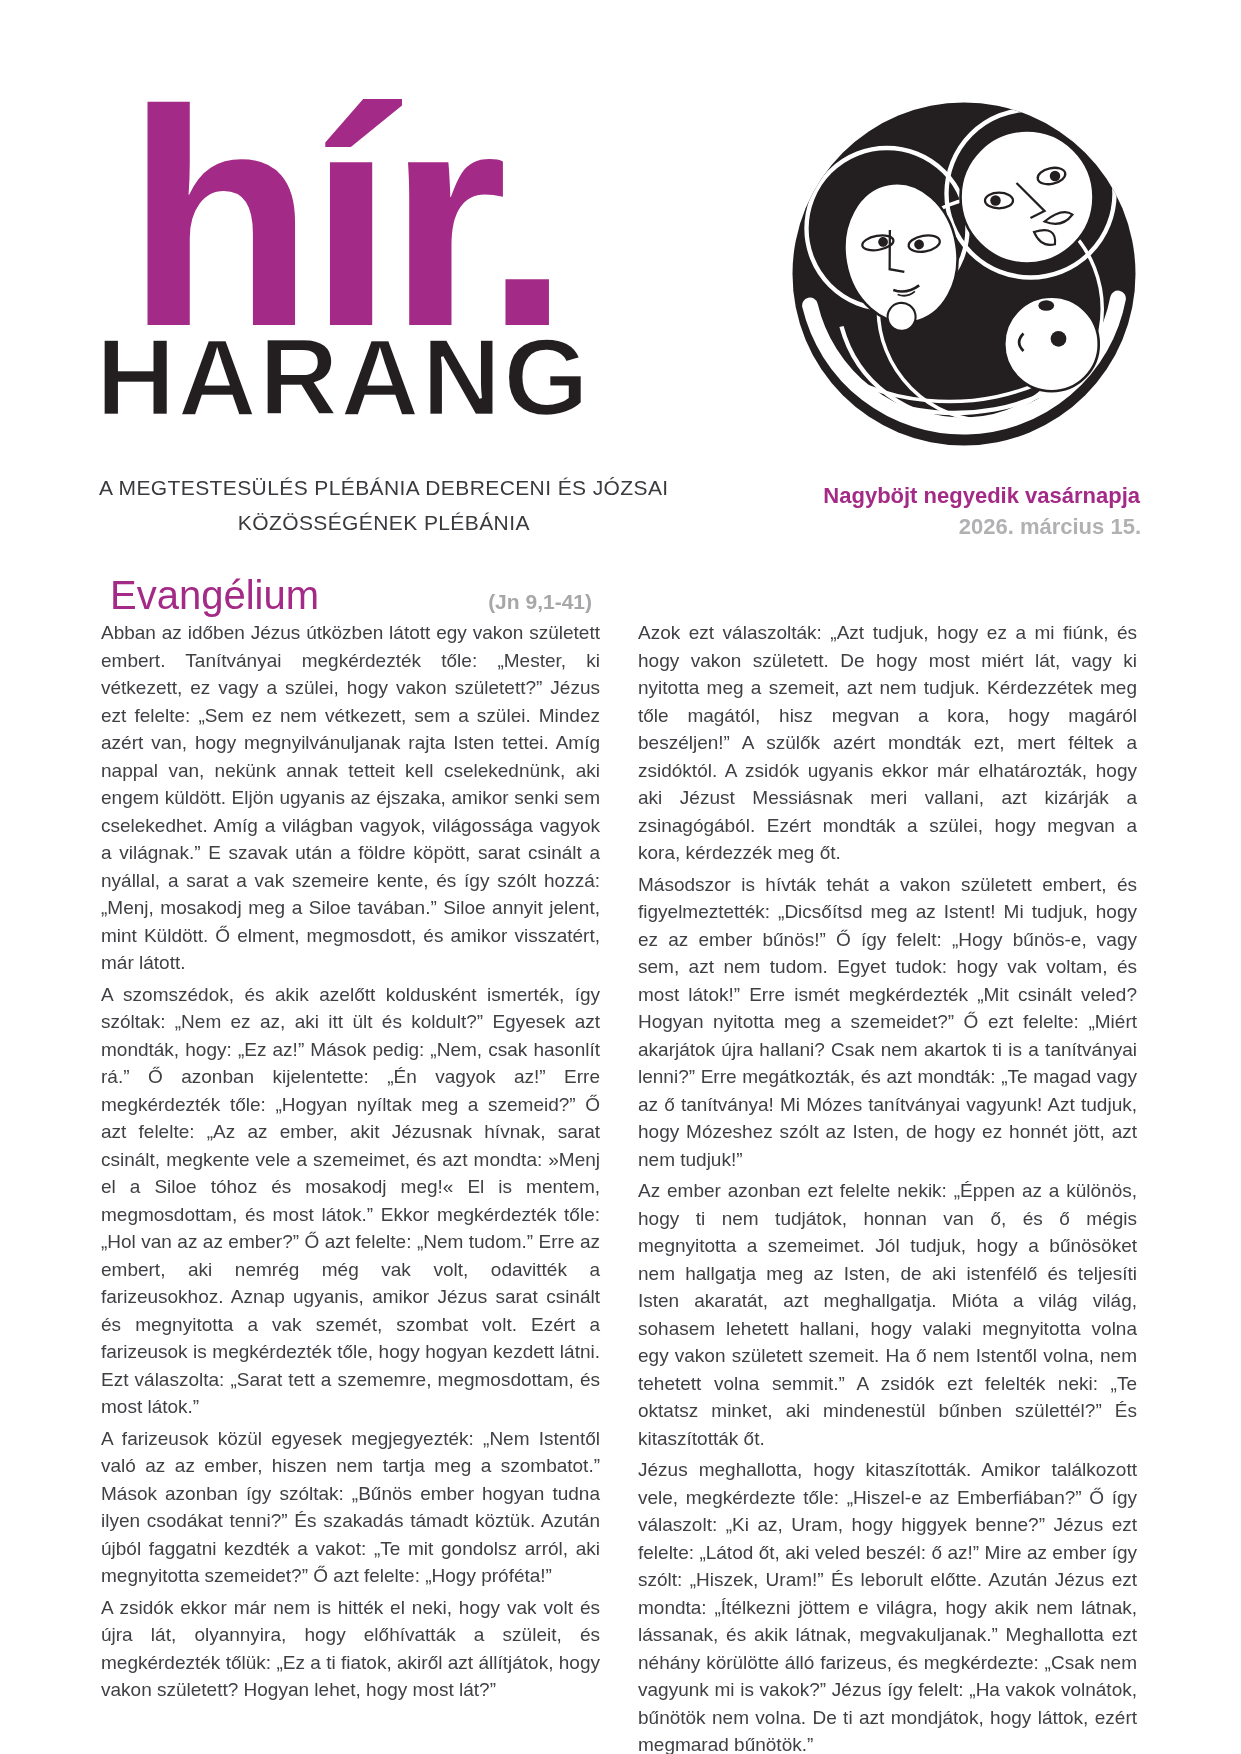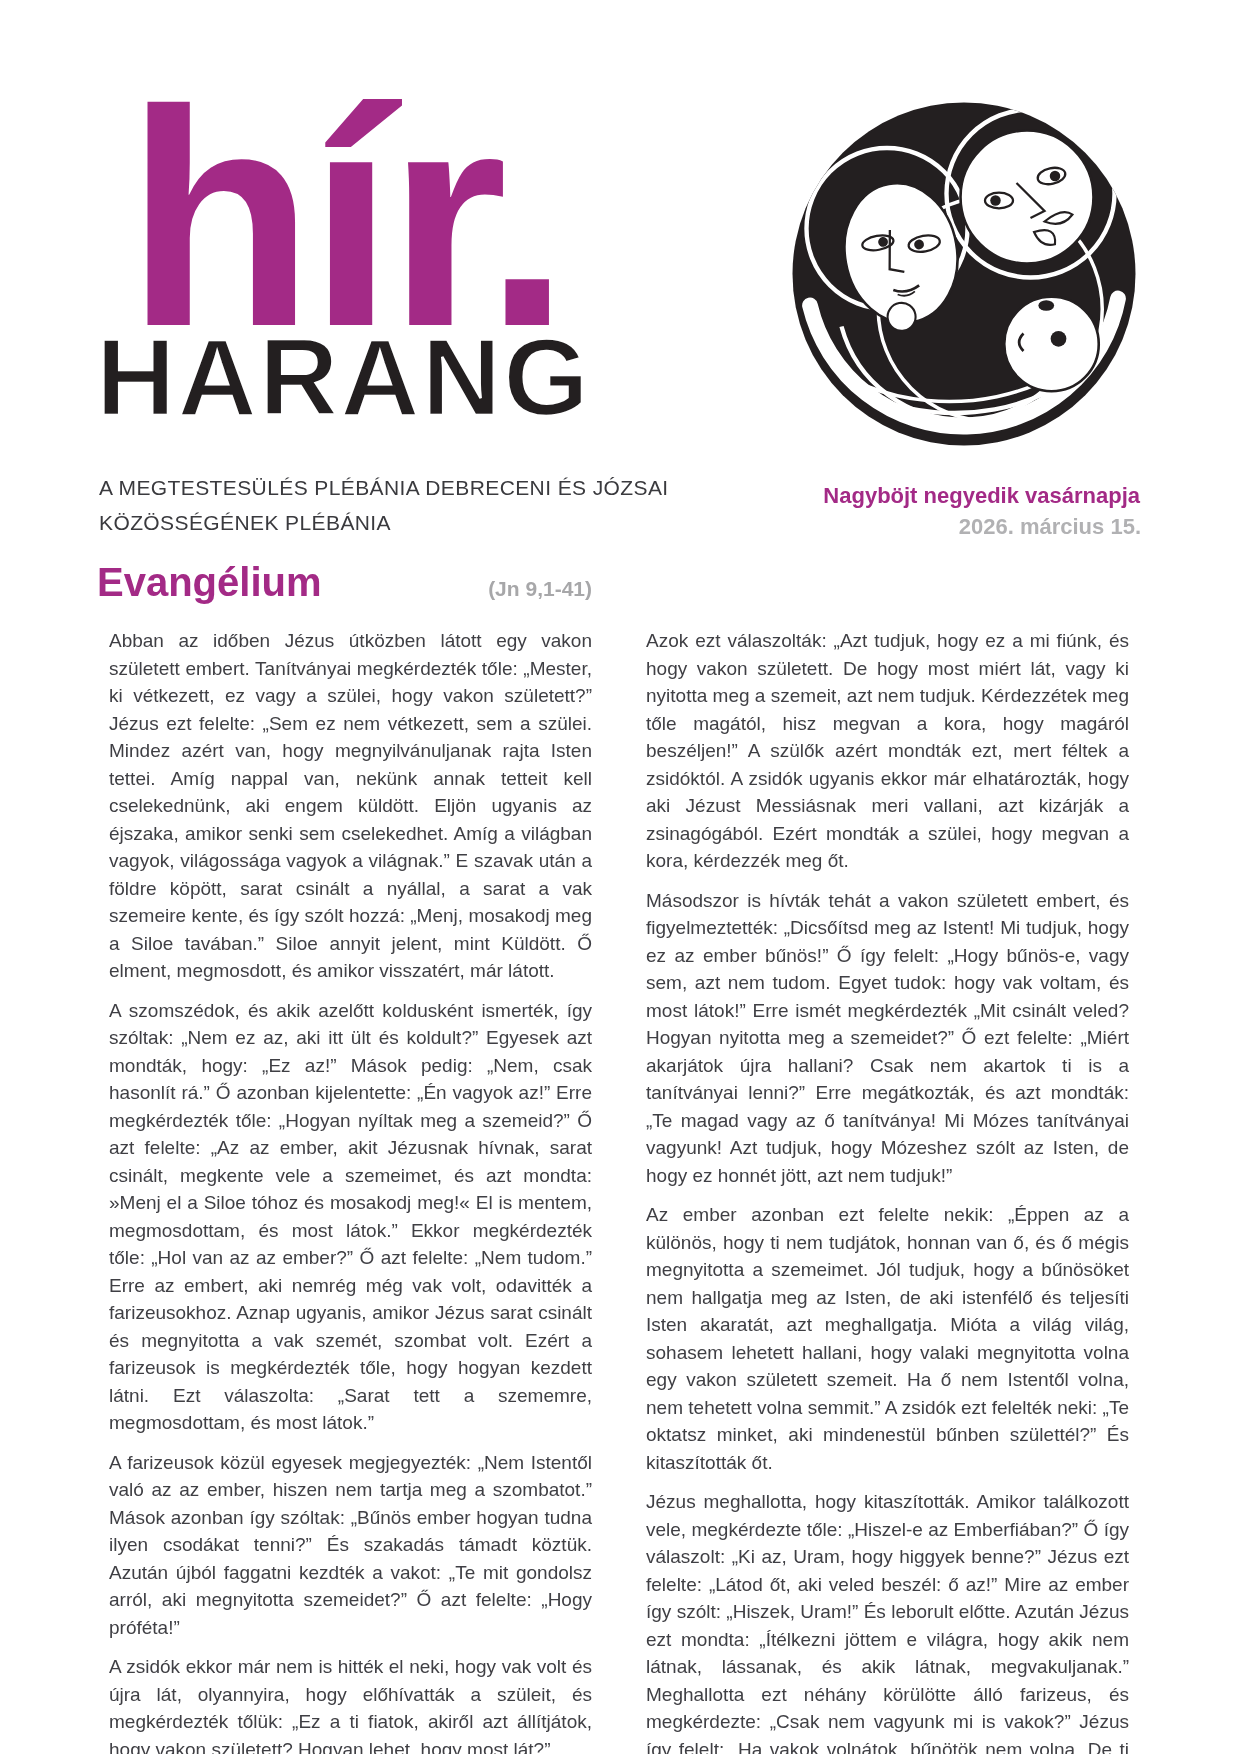--- a/index.html
+++ b/index.html
@@ -32,20 +32,21 @@
     color:#231f20;
     -webkit-text-stroke:2.5px #ffffff;
   }
   .tagline{
     position:absolute;
     left:99px; top:470px;
     font-size:21px;
     line-height:35px;
     letter-spacing:0.4px;
     color:#3a3a3e;
+    text-align:center;
   }
   .emblem{
     position:absolute;
     left:789px; top:98px;
     width:350px; height:352px;
   }
   .emblem svg{width:100%;height:100%;display:block;}
   .occasion{
     position:absolute;
     right:101px; top:483px;
@@ -66,23 +67,23 @@
   
   .article-head{
     position:absolute;
     left:97px; top:560px;
     width:505px;
     display:flex;
     justify-content:space-between;
     align-items:baseline;
   }
   .article-head h1{
-    margin:0;
+    margin:13px;
     font-size:40px;
-    font-weight:bold;
+    font-weight:normal;
     color:#a32a86;
     line-height:1.1;
   }
   .article-head .ref{
     font-size:21px;
     font-weight:bold;
     color:#a7a7a9;
     padding-right:10px;
   }
   .columns{
@@ -90,21 +91,21 @@
     left:97px; top:615px;
     width:1044px;
     display:flex;
     gap:30px;
   }
   .col{
     flex:1 1 0;
     min-width:0;
   }
   .col p{
-    margin:12px;
+    margin:4px;
     font-size:19px;
     line-height:27.5px;
     color:#3f3f44;
     text-align:justify;
     text-justify:inter-word;
     hyphens:auto;
     -webkit-hyphens:auto;
   }
 </style>
 </head>

